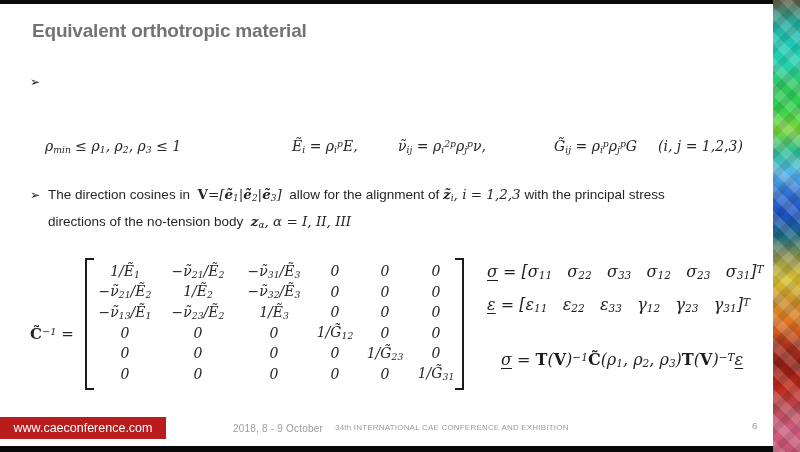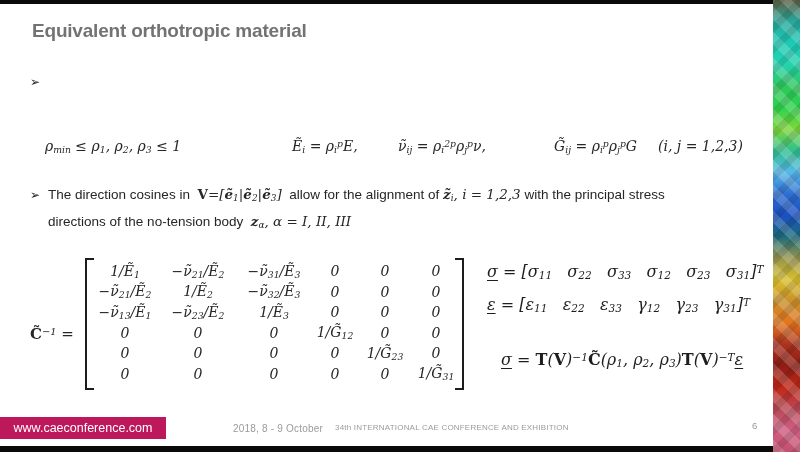--- a/index.html
+++ b/index.html
@@ -129,21 +129,21 @@
       </div>
     <div class="br-r"></div>
   </div>
 
   <div class="eqs">
     <div class="eq eq1"><span class="mu">σ</span><span> = [σ</span><sub>11</sub><span>   σ</span><sub>22</sub><span>   σ</span><sub>33</sub><span>   σ</span><sub>12</sub><span>   σ</span><sub>23</sub><span>   σ</span><sub>31</sub><span>]</span><sup>T</sup></div>
     <div class="eq eq2"><span class="mu">ε</span><span> = [ε</span><sub>11</sub><span>   ε</span><sub>22</sub><span>   ε</span><sub>33</sub><span>   γ</span><sub>12</sub><span>   γ</span><sub>23</sub><span>   γ</span><sub>31</sub><span>]</span><sup>T</sup></div>
     <div class="eq eq3"><span class="mu">σ</span><span> = </span><span class="mr">T</span><span>(</span><span class="mr">V</span><span>)</span><sup>−1</sup><span class="mr">C̃</span><span>(ρ</span><sub>1</sub><span>, ρ</span><sub>2</sub><span>, ρ</span><sub>3</sub><span>)</span><span class="mr">T</span><span>(</span><span class="mr">V</span><span>)</span><sup>−T</sup><span class="mu">ε</span></div>
   </div>
 
-  <div class="badge" style="background: #be185d;">
+  <div class="badge" style="background: #b91c1c;">
     <span>www.caeconference.com</span>
   </div>
   <span class="fdate">2018, 8 -  9 October</span>
   <span class="fconf">34th INTERNATIONAL CAE CONFERENCE AND EXHIBITION</span>
   <span class="fpage">6</span>
 
   <div class="botbar"></div>
 </div>
 
 </body></html>

